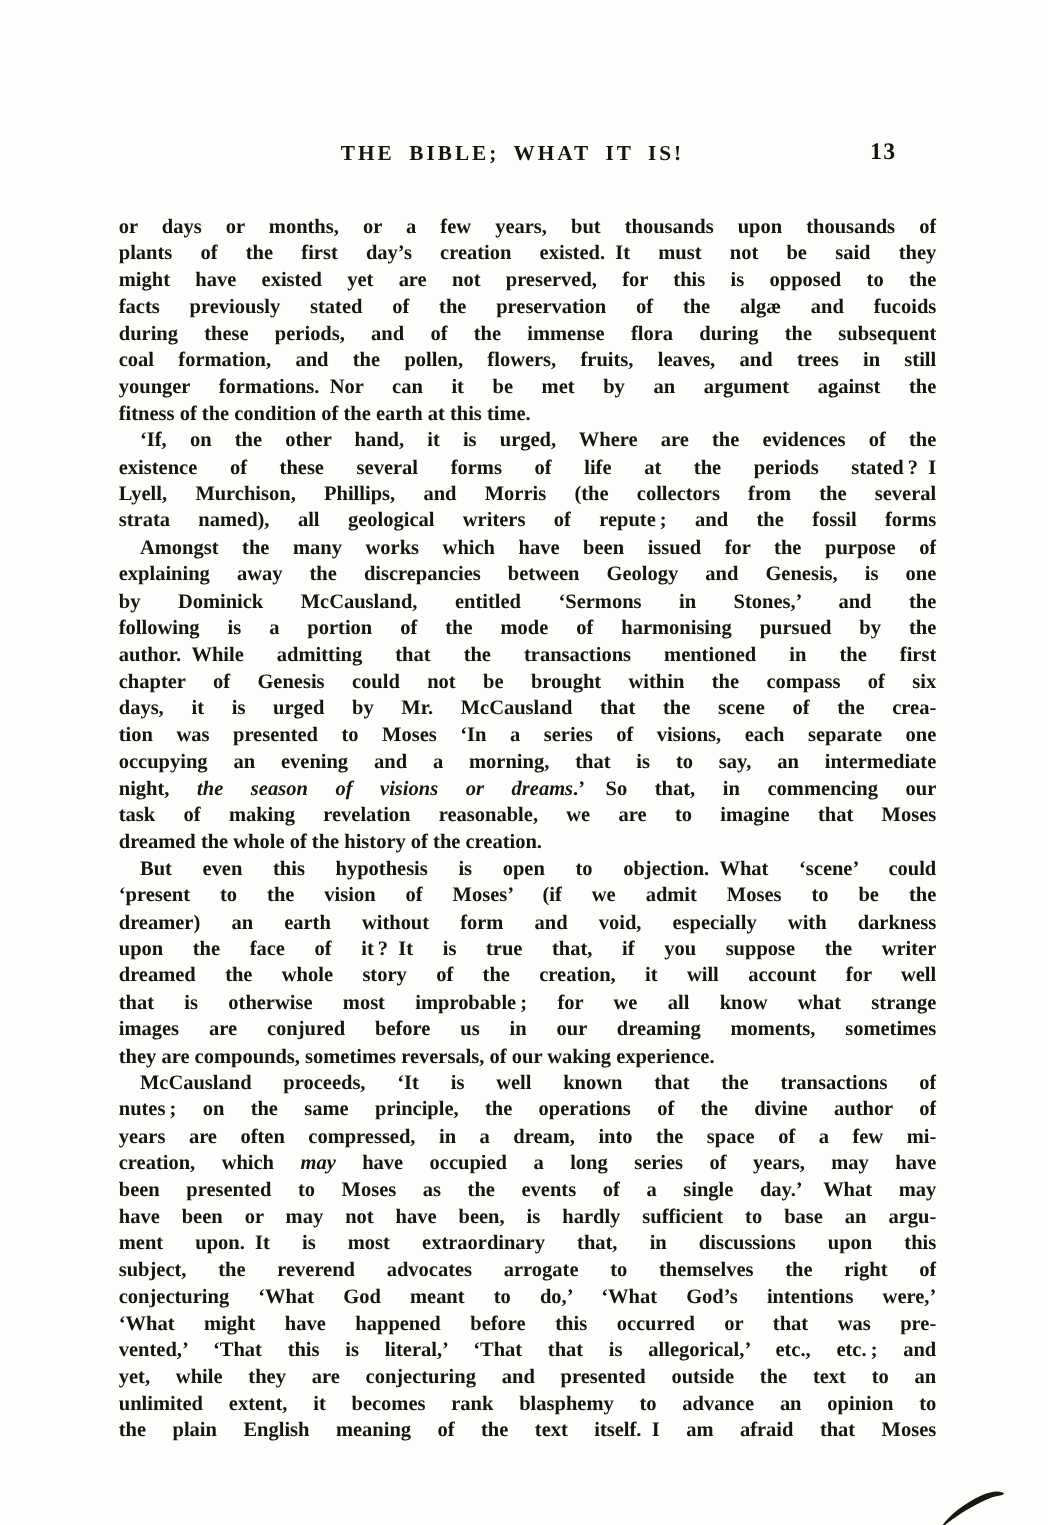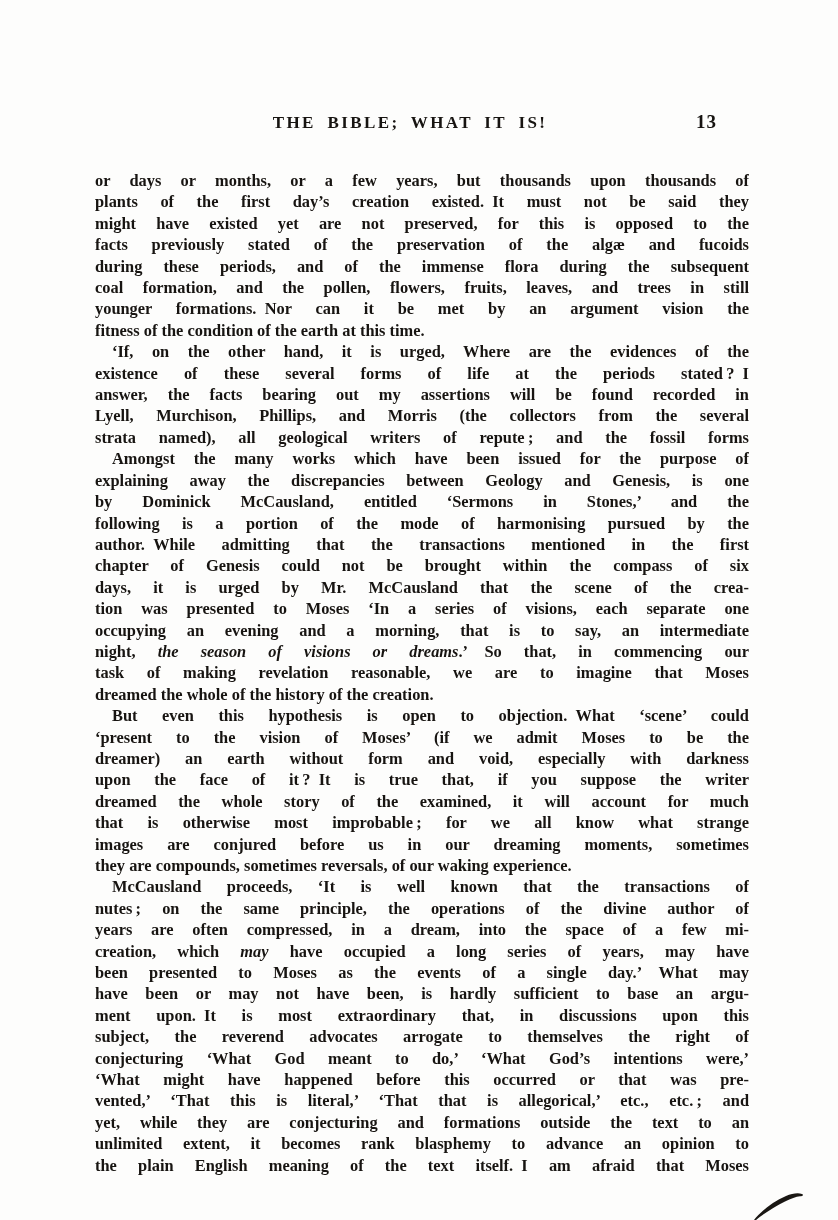--- a/index.html
+++ b/index.html
@@ -90,59 +90,58 @@
     <div class="folio">13</div>
   </div>
 
   <div class="text-block">
       <div class="line"><span>or days or months, or a few years, but thousands upon thousands of</span></div>
       <div class="line"><span>plants of the first day’s creation existed. It must not be said they</span></div>
       <div class="line"><span>might have existed yet are not preserved, for this is opposed to the</span></div>
       <div class="line"><span>facts previously stated of the preservation of the algæ and fucoids</span></div>
       <div class="line"><span>during these periods, and of the immense flora during the subsequent</span></div>
       <div class="line"><span>coal formation, and the pollen, flowers, fruits, leaves, and trees in still</span></div>
-      <div class="line"><span>younger formations. Nor can it be met by an argument vision the</span></div>
+      <div class="line"><span>younger formations. Nor can it be met by an argument against the</span></div>
       <div class="line end"><span>fitness of the condition of the earth at this time.</span></div>
       <div class="line indent"><span>‘If, on the other hand, it is urged, Where are the evidences of the</span></div>
       <div class="line"><span>existence of these several forms of life at the periods stated ? I</span></div>
-      <div class="line"><span>answer, the facts bearing out my assertions will be found recorded in</span></div>
       <div class="line"><span>Lyell, Murchison, Phillips, and Morris (the collectors from the several</span></div>
       <div class="line"><span>strata named), all geological writers of repute ; and the fossil forms</span></div>
       <div class="line indent"><span>Amongst the many works which have been issued for the purpose of</span></div>
       <div class="line"><span>explaining away the discrepancies between Geology and Genesis, is one</span></div>
       <div class="line"><span>by Dominick McCausland, entitled ‘Sermons in Stones,’ and the</span></div>
       <div class="line"><span>following is a portion of the mode of harmonising pursued by the</span></div>
       <div class="line"><span>author. While admitting that the transactions mentioned in the first</span></div>
       <div class="line"><span>chapter of Genesis could not be brought within the compass of six</span></div>
       <div class="line"><span>days, it is urged by Mr. McCausland that the scene of the crea-</span></div>
       <div class="line"><span>tion was presented to Moses ‘In a series of visions, each separate one</span></div>
       <div class="line"><span>occupying an evening and a morning, that is to say, an intermediate</span></div>
       <div class="line"><span>night, </span><span class="italic">the season of visions or dreams</span><span>.’ So that, in commencing our</span></div>
       <div class="line"><span>task of making revelation reasonable, we are to imagine that Moses</span></div>
       <div class="line end"><span>dreamed the whole of the history of the creation.</span></div>
       <div class="line indent"><span>But even this hypothesis is open to objection. What ‘scene’ could</span></div>
       <div class="line"><span>‘present to the vision of Moses’ (if we admit Moses to be the</span></div>
       <div class="line"><span>dreamer) an earth without form and void, especially with darkness</span></div>
       <div class="line"><span>upon the face of it ? It is true that, if you suppose the writer</span></div>
-      <div class="line"><span>dreamed the whole story of the examined, it will account for much</span></div>
+      <div class="line"><span>dreamed the whole story of the creation, it will account for well</span></div>
       <div class="line"><span>that is otherwise most improbable ; for we all know what strange</span></div>
       <div class="line"><span>images are conjured before us in our dreaming moments, sometimes</span></div>
       <div class="line end"><span>they are compounds, sometimes reversals, of our waking experience.</span></div>
       <div class="line indent"><span>McCausland proceeds, ‘It is well known that the transactions of</span></div>
       <div class="line"><span>nutes ; on the same principle, the operations of the divine author of</span></div>
       <div class="line"><span>years are often compressed, in a dream, into the space of a few mi-</span></div>
       <div class="line"><span>creation, which </span><span class="italic">may</span><span> have occupied a long series of years, may have</span></div>
       <div class="line"><span>been presented to Moses as the events of a single day.’ What may</span></div>
       <div class="line"><span>have been or may not have been, is hardly sufficient to base an argu-</span></div>
       <div class="line"><span>ment upon. It is most extraordinary that, in discussions upon this</span></div>
       <div class="line"><span>subject, the reverend advocates arrogate to themselves the right of</span></div>
       <div class="line"><span>conjecturing ‘What God meant to do,’ ‘What God’s intentions were,’</span></div>
       <div class="line"><span>‘What might have happened before this occurred or that was pre-</span></div>
       <div class="line"><span>vented,’ ‘That this is literal,’ ‘That that is allegorical,’ etc., etc. ; and</span></div>
-      <div class="line"><span>yet, while they are conjecturing and formations outside the text to an</span></div>
+      <div class="line"><span>yet, while they are conjecturing and presented outside the text to an</span></div>
       <div class="line"><span>unlimited extent, it becomes rank blasphemy to advance an opinion to</span></div>
       <div class="line"><span>the plain English meaning of the text itself. I am afraid that Moses</span></div>
     </div>
 
   <svg class="ink-mark" viewBox="0 0 72 34" xmlns="http://www.w3.org/2000/svg">
     <path d="M 6 34 C 12 26, 24 16, 38 10 C 44 7.5, 50 6.5, 54 8 C 56 8.7, 55 10, 52 10.3
              C 48 10.8, 43 12.5, 37 15.5 C 27 20.5, 15 28, 8 34 Z" fill="#1a1713"></path>
   </svg>
 
 </div>

